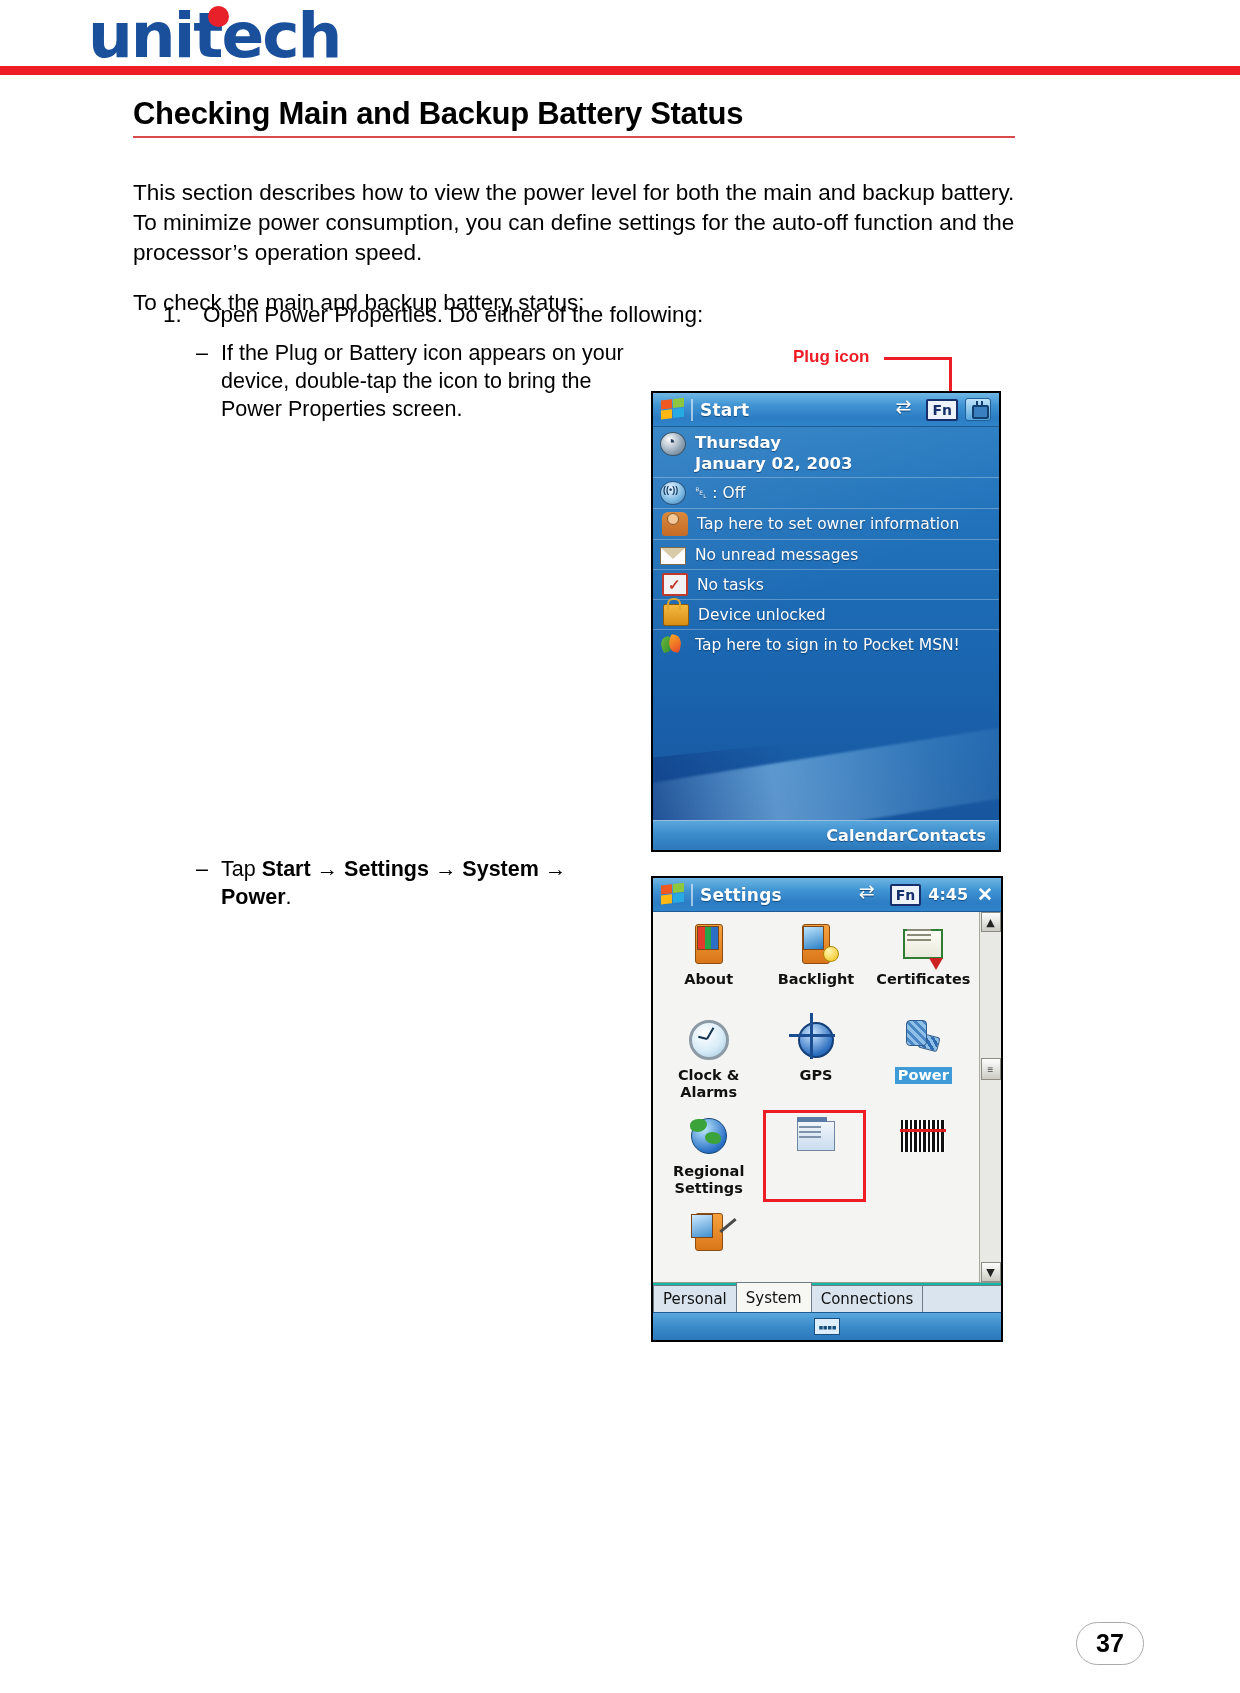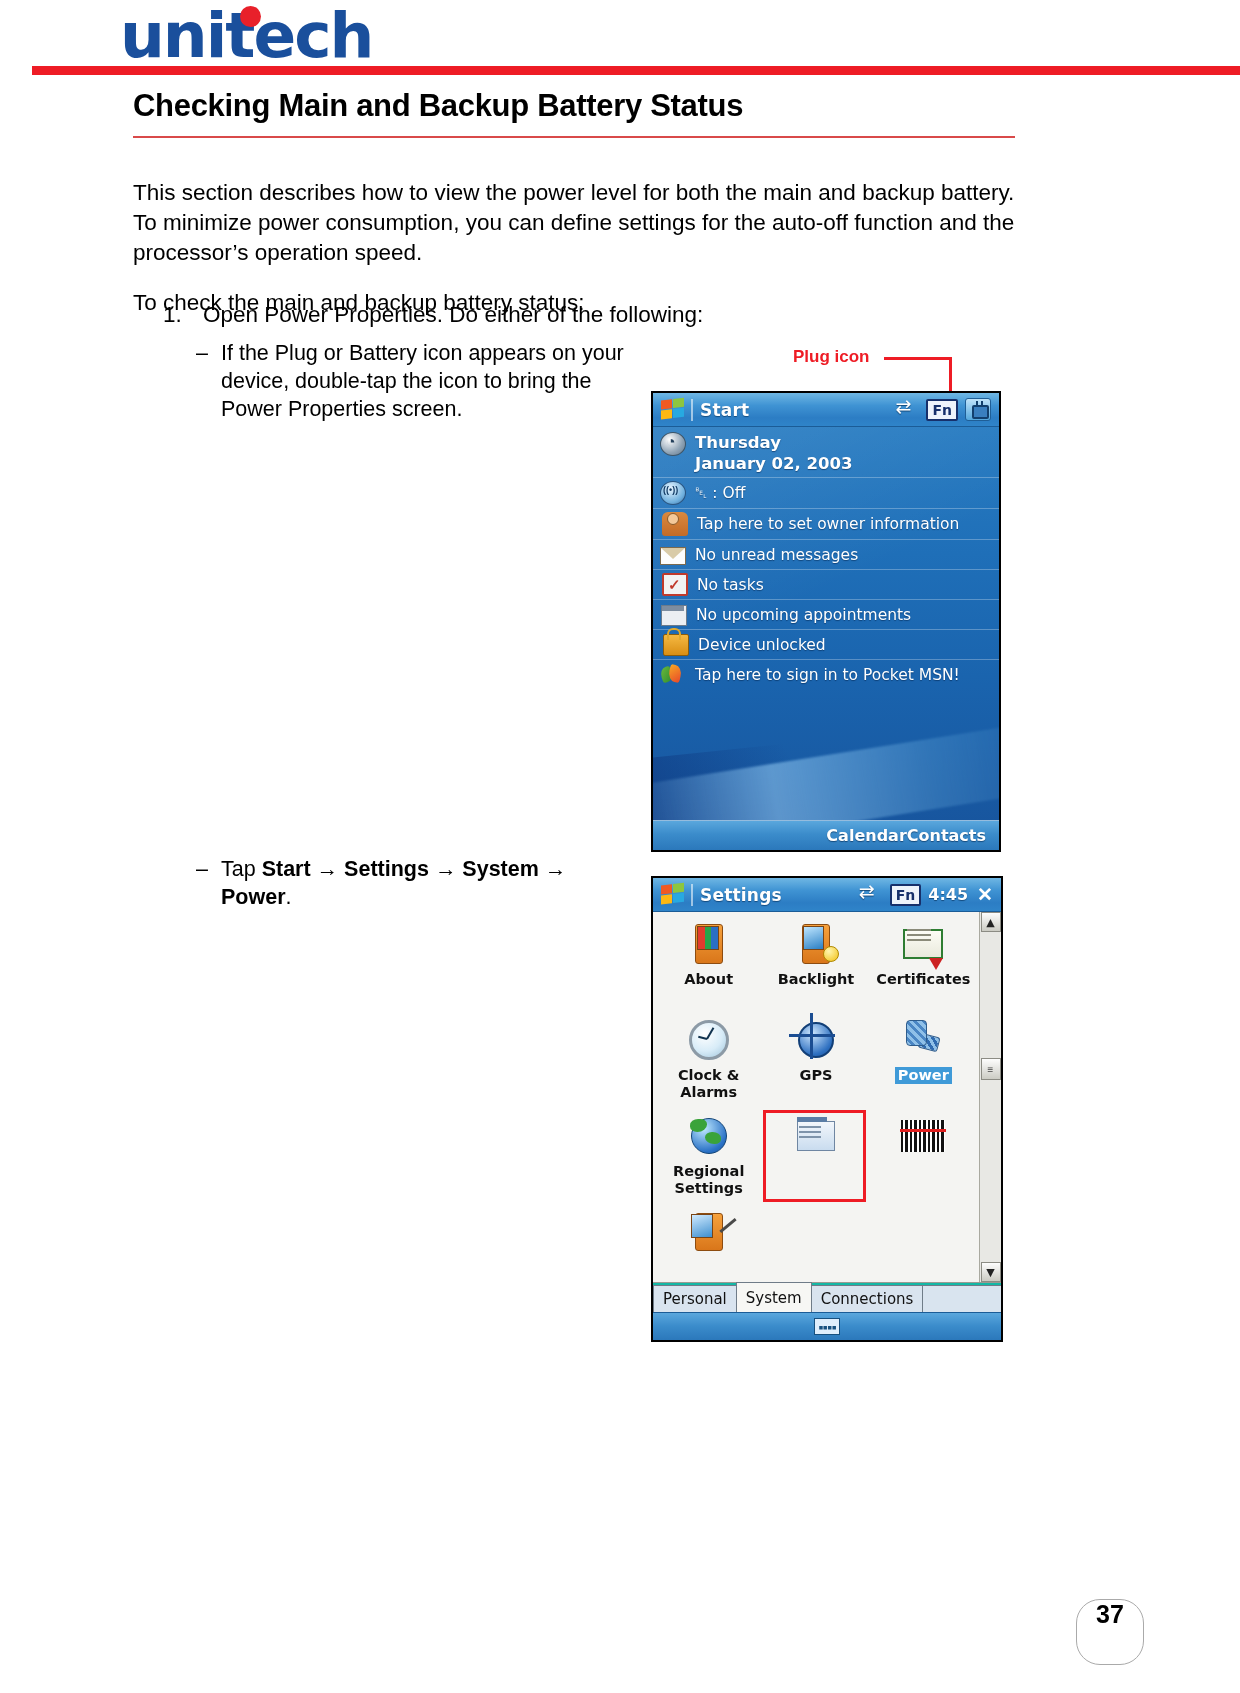--- a/index.html
+++ b/index.html
@@ -7,41 +7,41 @@
   body {
     width:1240px; height:1693px;
     background:#ffffff;
     font-family:"Liberation Sans", sans-serif;
     color:#000;
     position:relative;
     overflow:hidden;
   }
 
   
-  .masthead { position:relative; height:78px;margin-left:32px; }
+  .masthead { position:relative; height:78px; }
   .logo {
     position:absolute; left:88px; top:4px;
     font-family:"DejaVu Sans", sans-serif;
     font-size:63px; font-weight:bold; letter-spacing:-2px;
     color:#1a4f9c;
     line-height:1;
   }
   .logo-dot {
     position:absolute; left:208px; top:6px;
     width:21px; height:21px; border-radius:50%;
     background:#e8202a;
   }
   .red-rule {
     position:absolute; left:0; top:66px;
     width:1240px; height:9px; background:#ee1c25;
   }
 
   
   .section-title {
-    position:absolute; left:133px; top:88px;
+    position:absolute; left:133px; top:96px;
     width:890px;
     font-family:"Liberation Sans", sans-serif;
     font-size:31px; font-weight:bold;
     letter-spacing:-0.3px;
     color:#000;
   }
   .title-rule {
     position:absolute; left:133px; top:136px;
     width:882px; height:2px; background:#d94a4a;
   }
@@ -352,23 +352,23 @@
   .power-hl {
     position:absolute; left:763px; top:1110px;
     width:103px; height:92px;
     border:3px solid #ee1c25;
     z-index:5; pointer-events:none;
   }
 
   
   .page-num-wrap {
     position:absolute; right:96px; bottom:28px;
-    width:68px; height:66px;
+    width:68px; height:43px;
     border:1px solid #aaa; border-radius:24px;
-    display:flex; align-items:flex-start; justify-content:center;
+    display:flex; align-items:center; justify-content:center;
     background:#fff;
   }
   .page-num { font-size:25px; font-weight:bold; color:#000; }
   b.bold { font-weight:bold; }
 </style>
 </head>
 <body>
 
 <div class="masthead">
   <div class="logo">unitech</div>
@@ -443,24 +443,20 @@
       <div class="tico ic-owner"></div>
       <div class="tlabel">Tap here to set owner information</div>
     </div>
     <div class="trow">
       <div class="tico ic-mail"></div>
       <div class="tlabel">No unread messages</div>
     </div>
     <div class="trow">
       <div class="tico ic-task"></div>
       <div class="tlabel">No tasks</div>
-    </div>
-    <div class="trow">
-      <div class="tico ic-appt"></div>
-      <div class="tlabel">No upcoming appointments</div>
     </div>
     <div class="trow">
       <div class="tico ic-lock"></div>
       <div class="tlabel">Device unlocked</div>
     </div>
     <div class="trow" style="border-bottom:none;">
       <div class="tico ic-msn"></div>
       <div class="tlabel">Tap here to sign in to Pocket MSN!</div>
     </div>
   </div>

